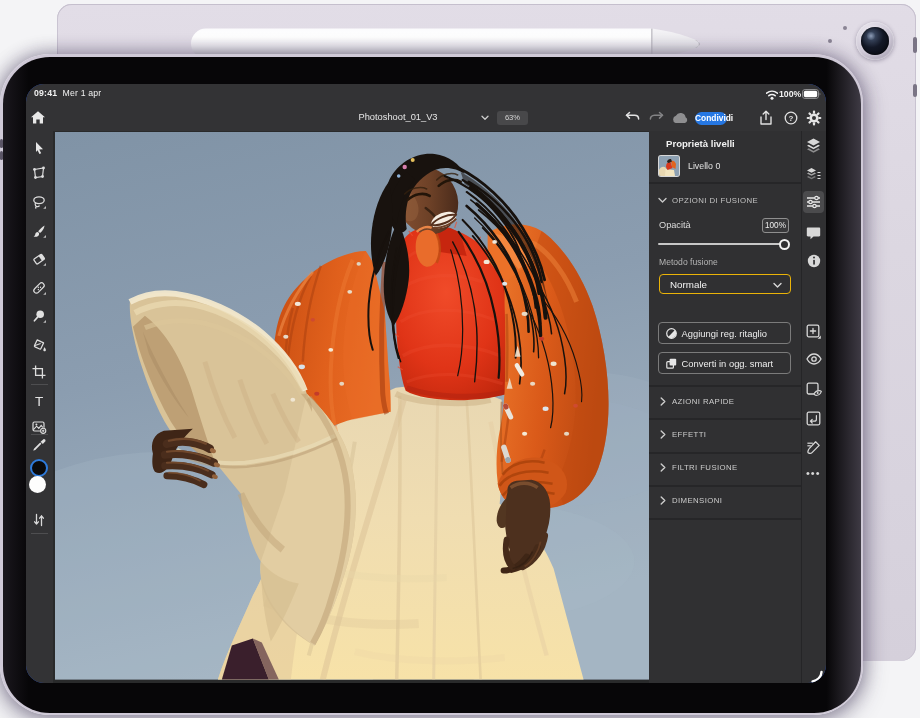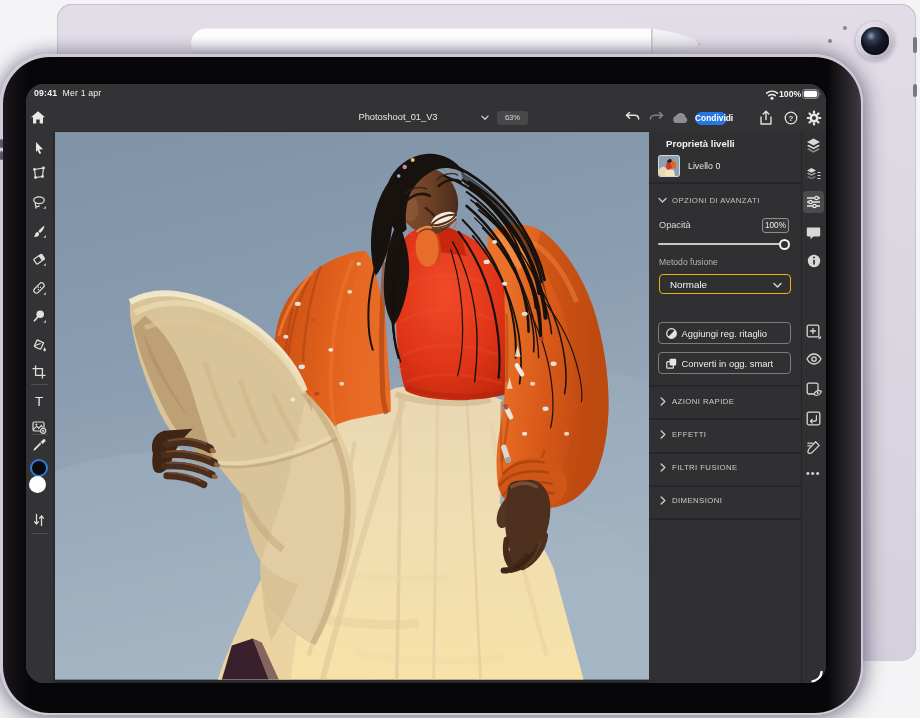--- a/index.html
+++ b/index.html
@@ -158,21 +158,21 @@
       <path d="M7 11 C7 7 9 5.5 11.5 6 L13.5 12 L8.5 14 Z" fill="#d8371c"></path>
       <path d="M12 5 C14 4 16 5 17 8 L16.5 13 L13 11 Z" fill="#e2641f"></path>
       <path d="M8 6 C8 4 10 2.5 12 3 L13 5.5 L9.5 7 Z" fill="#2a211c"></path>
     </svg>
   </div>
   <div class="abs" style="left:662px;top:76.5px;width:90px;height:12px;color:#e2e2e2;font-size:8.8px;">Livello 0</div>
   <div class="seph" style="left:623px;top:98px;"></div>
   <svg class="abs" style="left:632px;top:113px;" width="9" height="7" viewBox="0 0 9 7">
       <path d="M1 1.5 L4.5 5 L8 1.5" fill="none" stroke="#c8c8c8" stroke-width="1.4" stroke-linecap="round" stroke-linejoin="round"></path>
     </svg>
-  <div class="abs" style="left:646px;top:111.5px;width:130px;height:10px;color:#c3c3c3;font-size:7.8px;letter-spacing:.4px;">OPZIONI DI AVANZATI</div>
+  <div class="abs" style="left:646px;top:111.5px;width:130px;height:10px;color:#c3c3c3;font-size:7.8px;letter-spacing:.4px;">OPZIONI DI FUSIONE</div>
   <div class="abs" style="left:633px;top:136px;width:60px;height:12px;color:#dcdcdc;font-size:9.2px;">Opacità</div>
   <div class="abs" style="left:736px;top:133.5px;width:27px;height:15px;border:1px solid #8f8f8f;border-radius:3px;box-sizing:border-box;color:#ececec;font-size:8.2px;line-height:13px;text-align:center;background:#38383a;">100%</div>
   <div class="abs" style="left:632px;top:159.2px;width:127px;height:1.6px;background:#c7c7c7;border-radius:1px;"></div>
   <div class="abs" style="left:753px;top:154.5px;width:11px;height:11px;border-radius:50%;border:2.2px solid #f2f2f2;box-sizing:border-box;background:#303032;"></div>
   <div class="abs" style="left:633px;top:172.5px;width:90px;height:11px;color:#b4b4b4;font-size:8.6px;">Metodo fusione</div>
   <div class="abs" style="left:633px;top:190px;width:132px;height:20px;border:1px solid #eab308;border-radius:4px;box-sizing:border-box;">
     <span style="position:absolute;left:10px;top:4px;color:#f2f2f2;font-size:9.8px;">Normale</span>
     <svg style="position:absolute;right:8px;top:7px;" width="9" height="7" viewBox="0 0 9 7">
         <path d="M1 1.5 L4.5 5 L8 1.5" fill="none" stroke="#d8d8d8" stroke-width="1.4" stroke-linecap="round" stroke-linejoin="round"></path>
       </svg>

